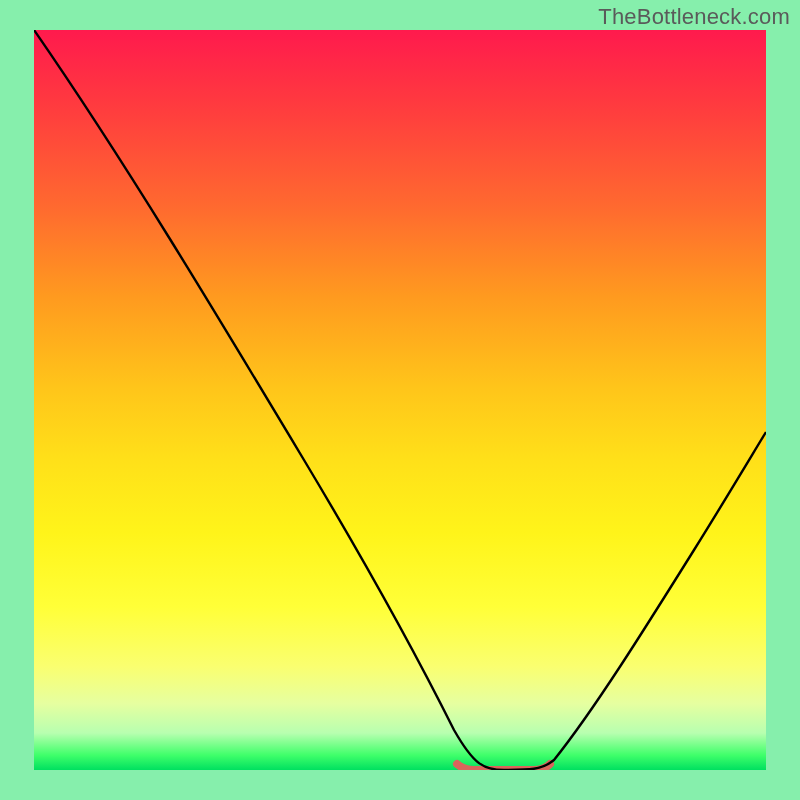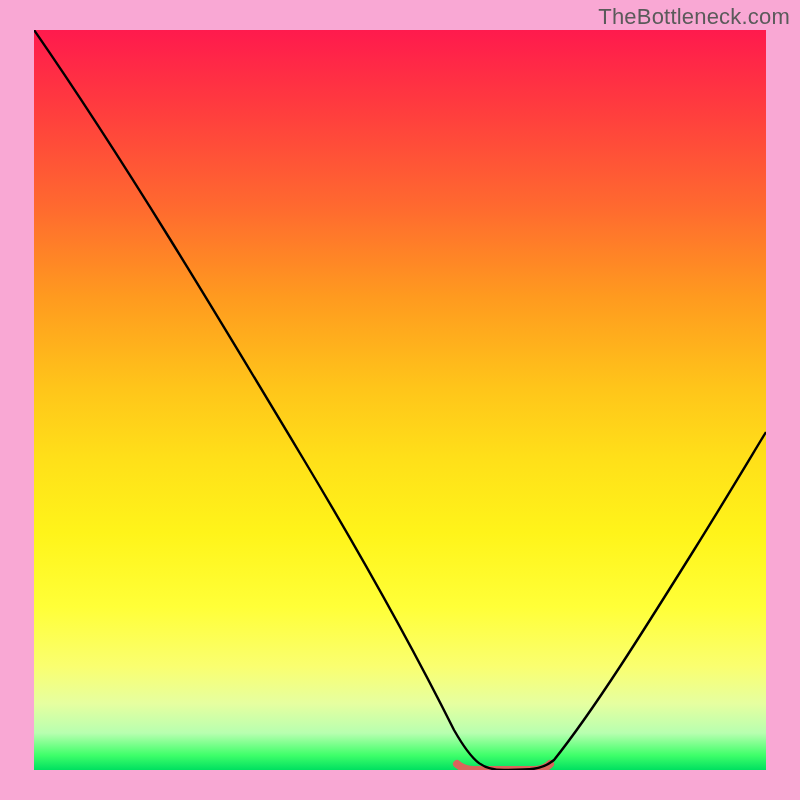--- a/index.html
+++ b/index.html
@@ -8,21 +8,21 @@
     width: 800px;
     height: 800px;
     background: #000;
     overflow: hidden;
     font-family: Arial, Helvetica, sans-serif;
   }
   .frame {
     position: relative;
     width: 800px;
     height: 800px;
-    background: #f9a8d4;
+    background: #86efac;
   }
   .watermark {
     position: absolute;
     top: 4px;
     right: 10px;
     color: #5a5a5a;
     font-size: 22px;
     font-weight: 500;
     letter-spacing: 0.2px;
     z-index: 20;

